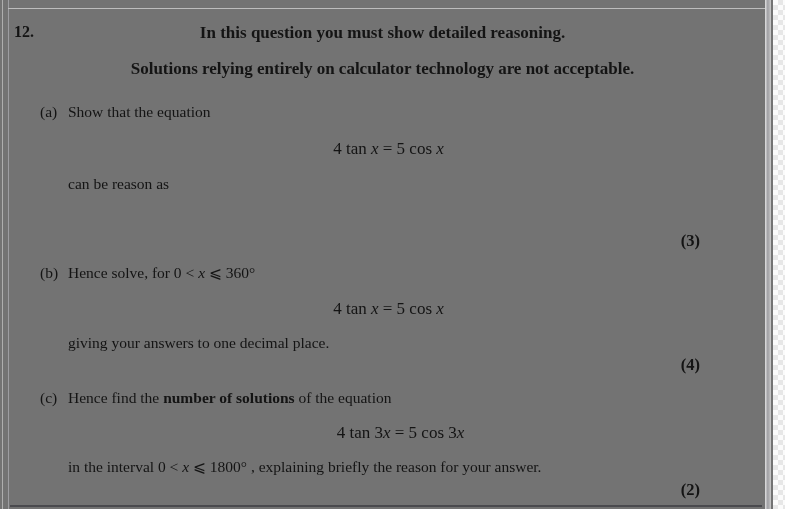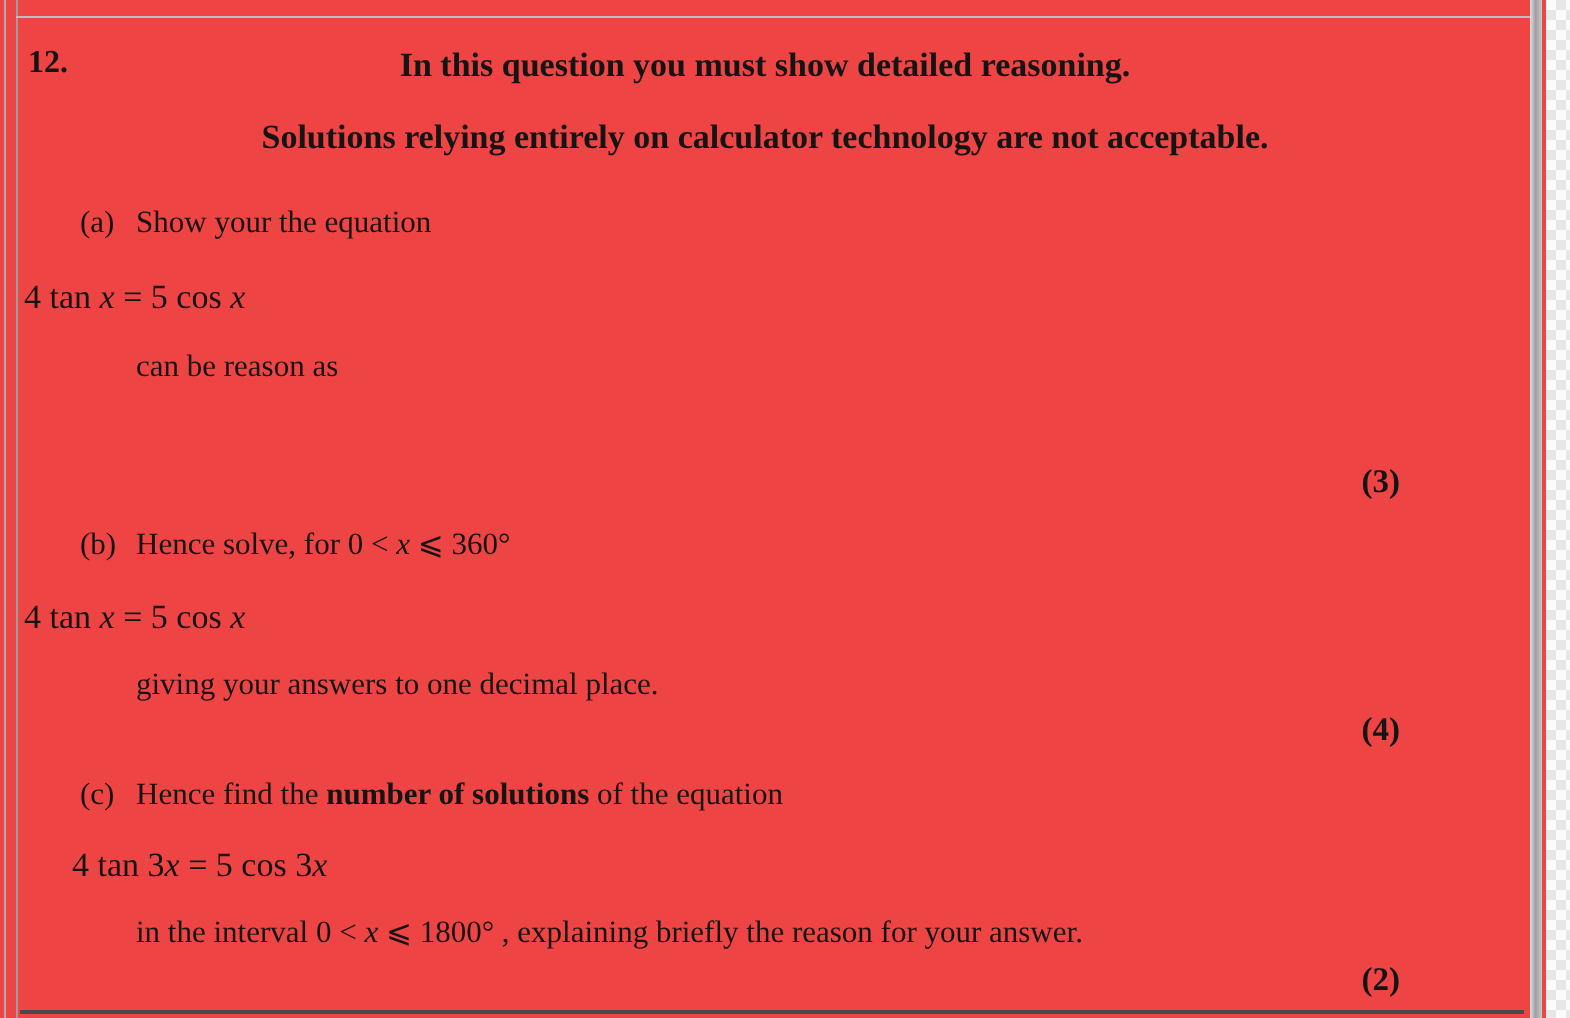--- a/index.html
+++ b/index.html
@@ -6,21 +6,21 @@
   body {
     width: 785px; height: 509px;
     background: #ffffff;
     font-family: "Liberation Serif", "DejaVu Serif", serif;
     color: #141414;
     overflow: hidden;
   }
   .page {
     position: relative;
     width: 785px; height: 509px;
-    background: #ef4444;
+    background: #737373;
   }
 
   
   .edge-line-outer {
     position: absolute; left: 2px; top: 0; bottom: 0; width: 1px;
     background: #aeaeae;
   }
   .box-left {
     position: absolute; left: 8px; top: 0; bottom: 0; width: 1px;
     background: #9d9da1;
@@ -52,21 +52,21 @@
   }
   .center-bold { text-align: center; font-weight: bold; }
   .part-row { position: absolute; left: 0; right: 20px; font-size: 15.5px; line-height: 18px; white-space: nowrap; }
   .part-label { position: absolute; left: 40px; }
   .part-text { position: absolute; left: 68px; }
   .cont-text { position: absolute; left: 68px; }
   .bold { font-weight: bold; }
 
   .eq-row {
     position: absolute; left: 12px; right: 20px;
-    text-align: left; font-size: 17px; line-height: 20px;
+    text-align: center; font-size: 17px; line-height: 20px;
     white-space: nowrap;
   }
   .var { font-style: italic; }
   .eq-row sup, .sup {
     font-size: 10.5px; position: relative; top: -6.5px; line-height: 0;
   }
 
   .mark-row {
     position: absolute; left: 0; width: 700px;
     text-align: right; font-size: 16.5px; font-weight: bold; line-height: 19px;
@@ -84,21 +84,21 @@
   <div class="page-edge-bar"></div>
   <div class="checker"></div>
 
   <div class="qnum">12.</div>
 
   <div class="row center-bold" style="top:24px;">In this question you must show detailed reasoning.</div>
   <div class="row center-bold" style="top:60px;">Solutions relying entirely on calculator technology are not acceptable.</div>
 
   <div class="part-row" style="top:103px;">
     <span class="part-label">(a)</span>
-    <span class="part-text">Show your the equation</span>
+    <span class="part-text">Show that the equation</span>
   </div>
 
   <div class="eq-row" style="top:139px;"><span>4 tan </span><span class="var">x</span><span> = 5 cos </span><span class="var">x</span></div>
 
   <div class="part-row" style="top:175px;">
     <span class="cont-text">can be reason as</span>
   </div>
 
 
   <div class="mark-row" style="top:231px;">(3)</div>

